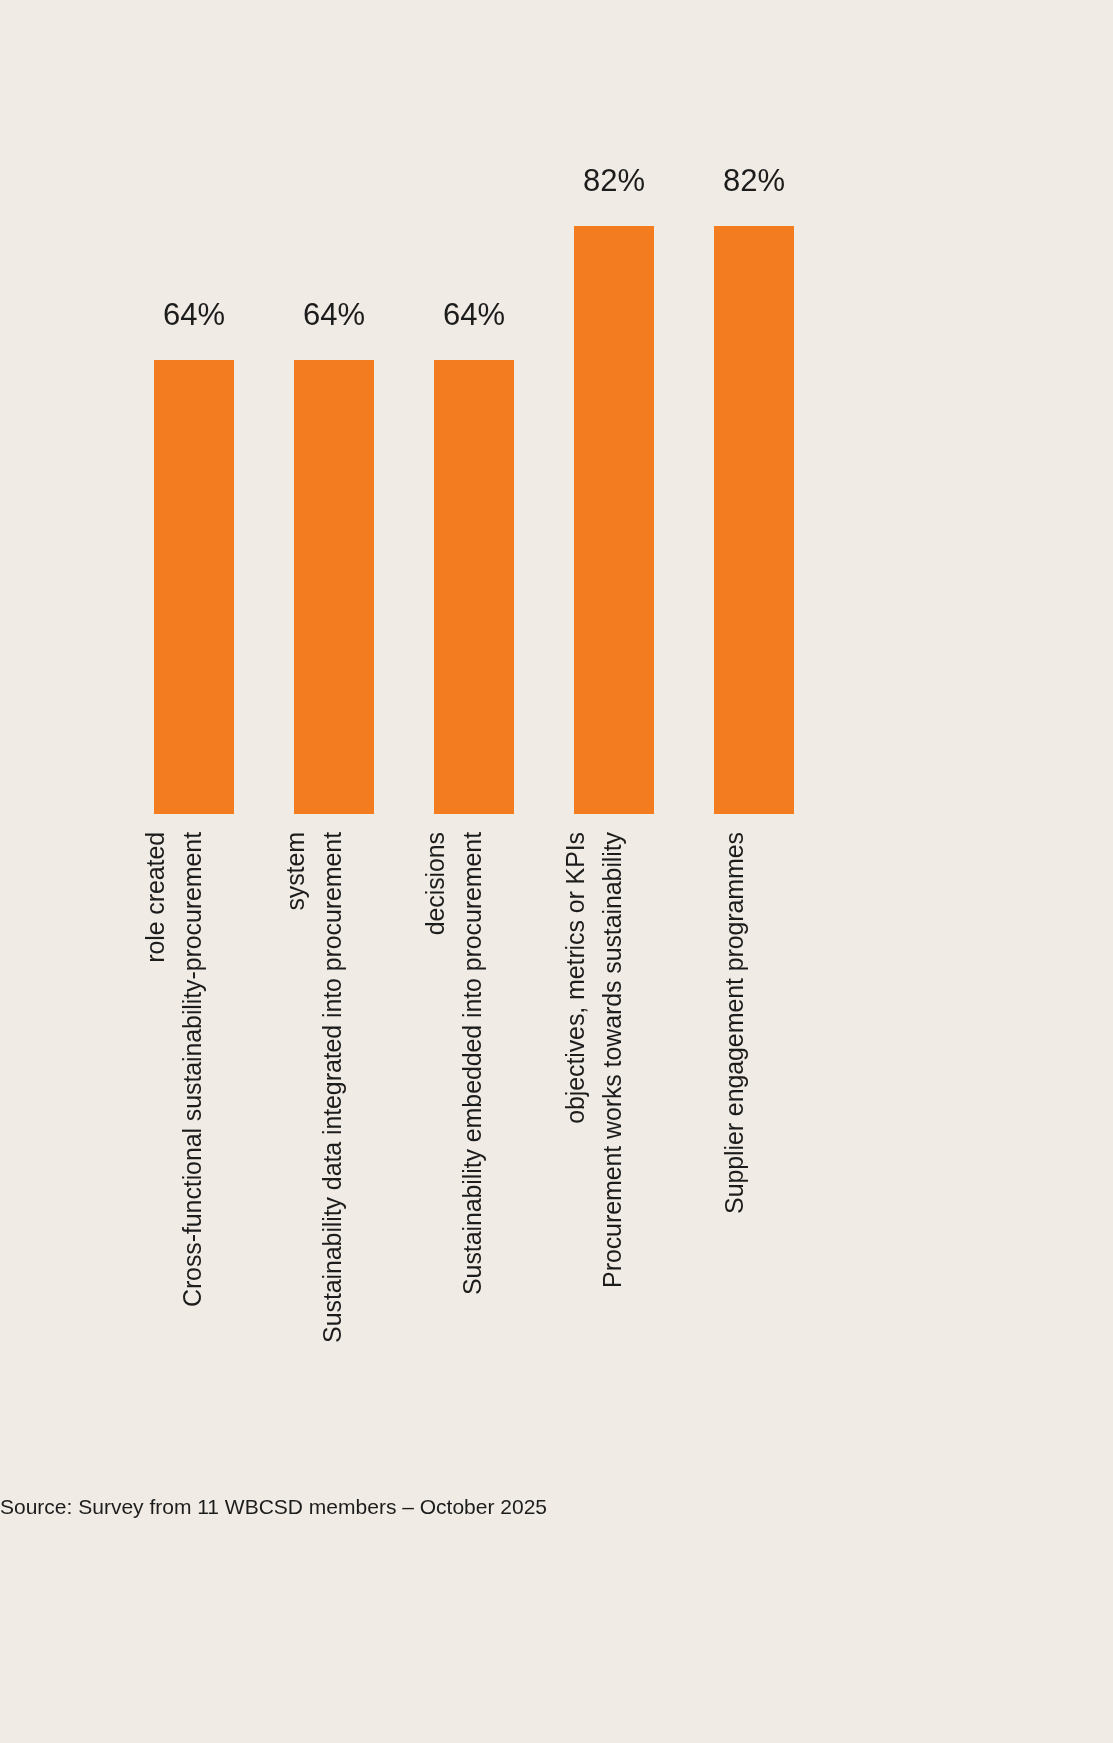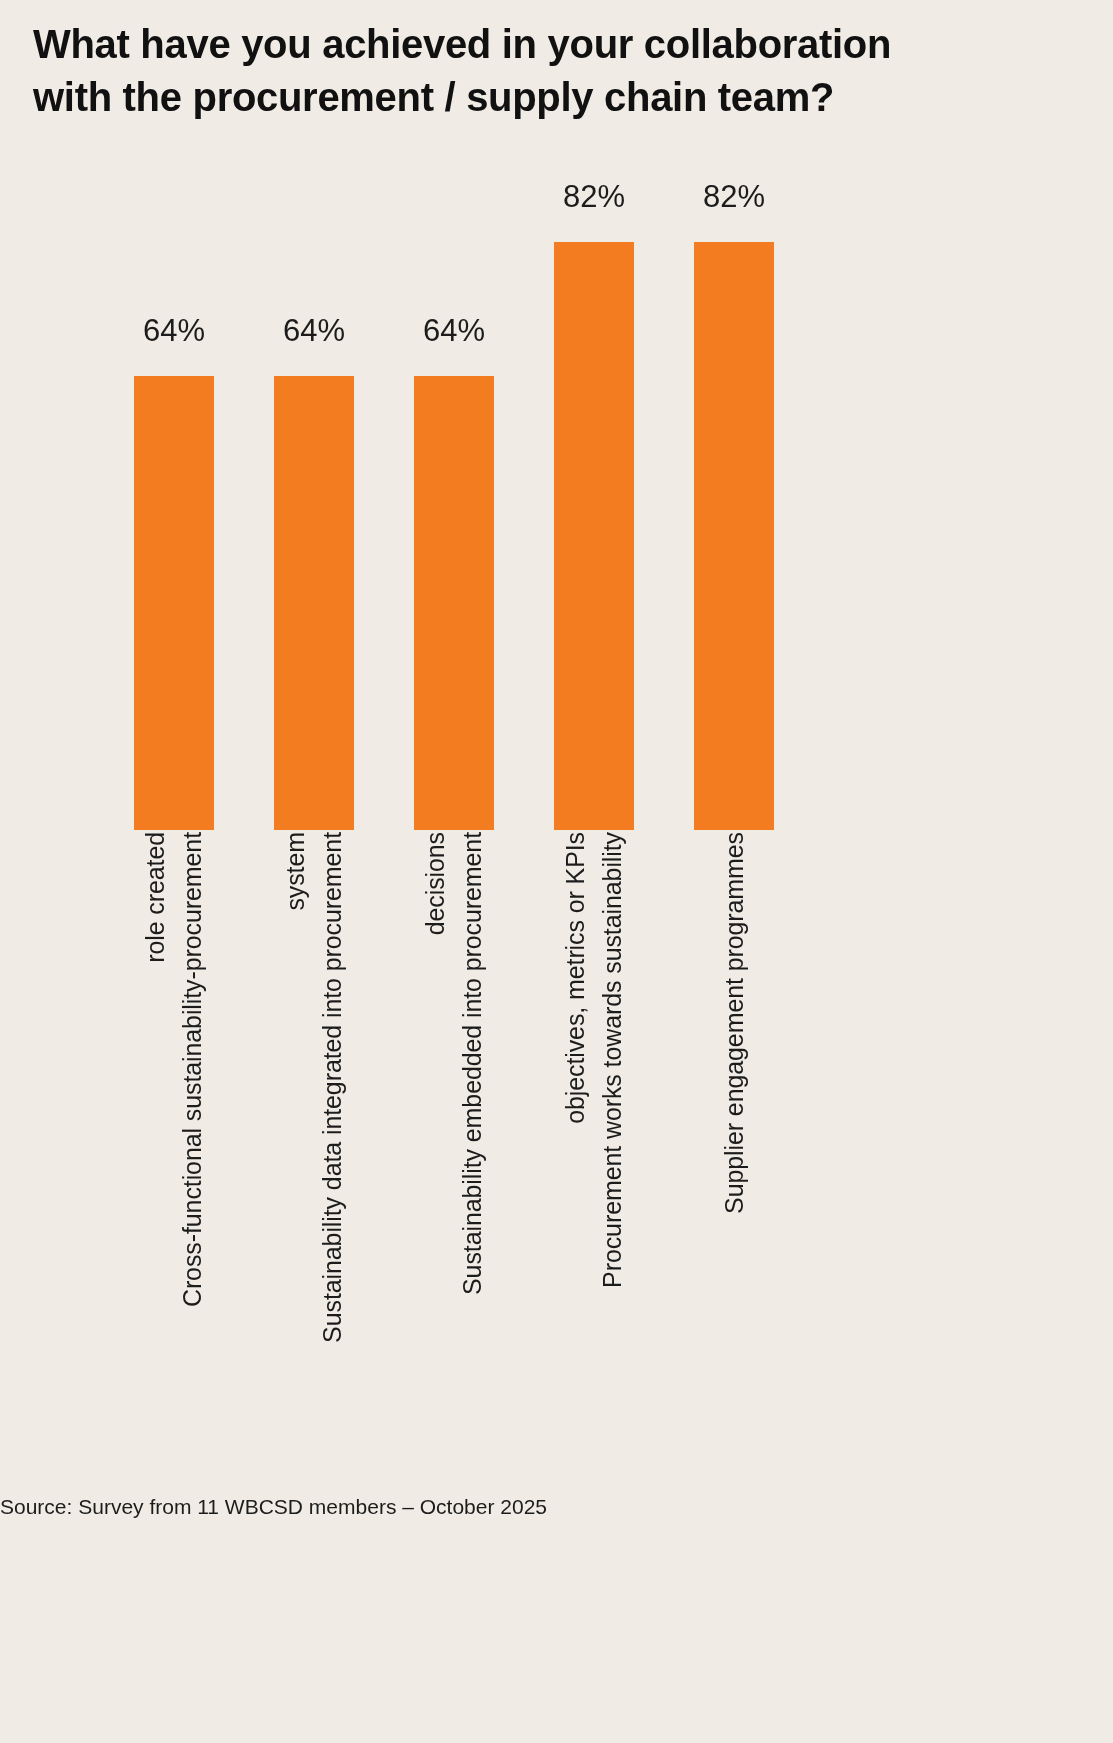--- a/index.html
+++ b/index.html
@@ -37,22 +37,23 @@
   }
   .plot{
     position:absolute;
     left:120px;
     top:0px;
     width:700px;
     height:660px;      
   }
   .bar-col{
     position:absolute;
-    bottom:0;
+    bottom:16px;
     width:80px;
+    margin-left:20px;
   }
   .bar-col .value{
     position:absolute;
     bottom:100%;
     left:50%;
     transform:translateX(-50%);
     margin-bottom:27px;
     font-size:31px;
     color:#1c1c1c;
     white-space:nowrap;
@@ -110,22 +111,20 @@
     box-sizing:border-box;
     font-size:21px;
     color:#1c1c1c;
   }
 </style>
 </head>
 <body>
 
 <div class="page">
 
-  <div class="title">What have you achieved in your collaboration
-with the procurement / supply chain team?</div>
 
   <div class="chart">
 
     <div class="plot">
 
       <div class="bar-col" style="left:14px;">
         <div class="value">64%</div>
         <div class="bar" style="height:454px;"></div>
       </div>
 

